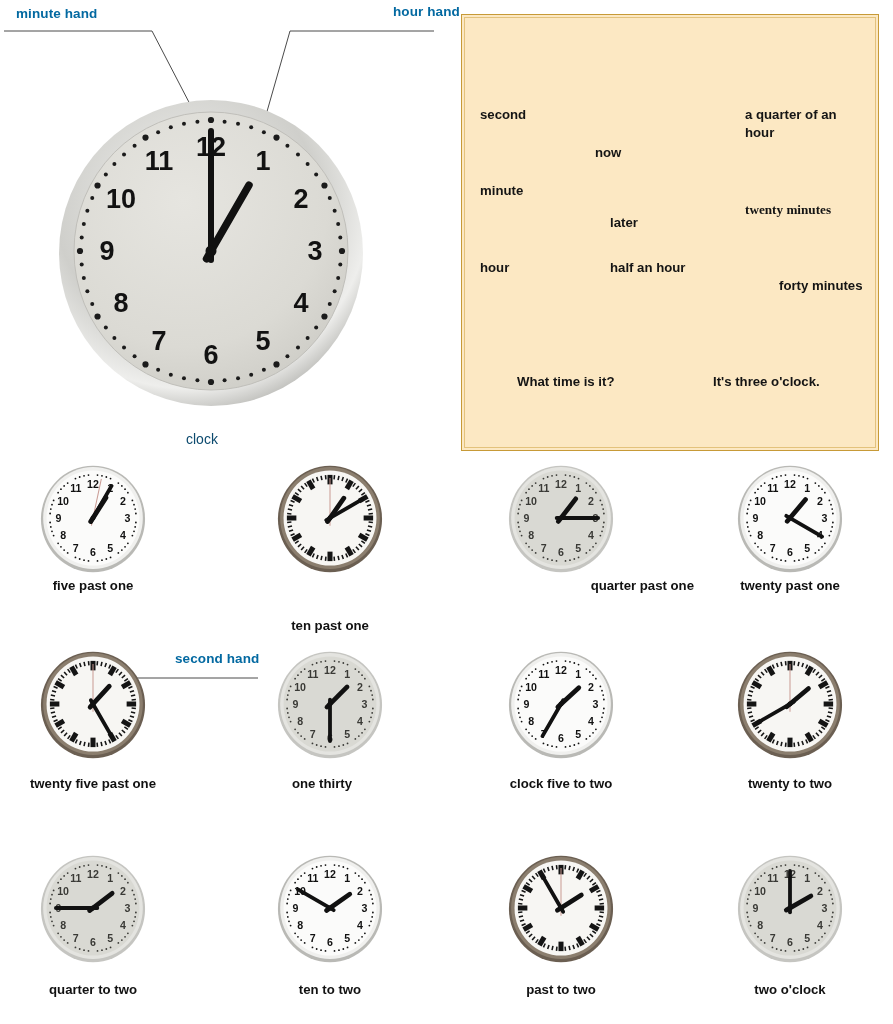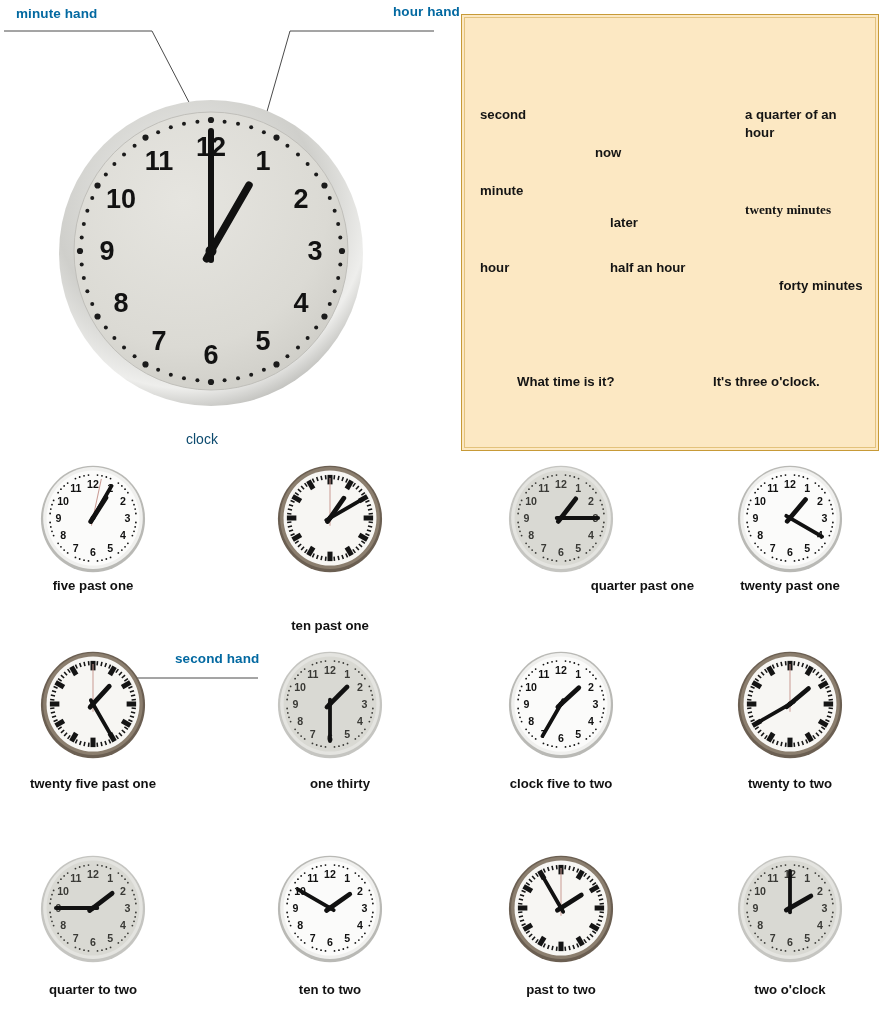--- a/index.html
+++ b/index.html
@@ -623,21 +623,21 @@
           <text x="26.125587671052" y="73.248" text-anchor="middle" dominant-baseline="central" font-family="'Liberation Sans',sans-serif" font-size="10.64" font-weight="700" fill="#3a3a36">8</text>
           <text x="21.503999999999998" y="56.00000000000001" text-anchor="middle" dominant-baseline="central" font-family="'Liberation Sans',sans-serif" font-size="10.64" font-weight="700" fill="#3a3a36">9</text>
           <text x="26.125587671052003" y="38.751999999999995" text-anchor="middle" dominant-baseline="central" font-family="'Liberation Sans',sans-serif" font-size="10.64" font-weight="700" fill="#3a3a36">10</text>
           <text x="38.75199999999998" y="26.12558767105201" text-anchor="middle" dominant-baseline="central" font-family="'Liberation Sans',sans-serif" font-size="10.64" font-weight="700" fill="#3a3a36">11</text>
           <text x="55.99999999999999" y="21.503999999999998" text-anchor="middle" dominant-baseline="central" font-family="'Liberation Sans',sans-serif" font-size="10.64" font-weight="700" fill="#3a3a36">12</text>
           <line x1="52.95095555952361" y1="59.04904444047639" x2="73.0746488666678" y2="38.9253511333322" stroke="#111" stroke-width="4.704000000000001" stroke-linecap="round"></line>
           <line x1="56" y1="51.688" x2="56" y2="93.0832" stroke="#111" stroke-width="3.8080000000000003" stroke-linecap="round"></line>
           <circle cx="56" cy="56" r="2.464" fill="#111"></circle>
         </svg>
       </div>
-      <div class="clock-caption" style="left: 210px; top: 776px;">one thirty</div>
+      <div class="clock-caption" style="left: 192px; top: 776px;">one thirty</div>
       <div class="clock-cell" style="left: 505px; top: 648px;">
         <svg width="112" height="112" viewBox="0 0 112 112">
           <ellipse cx="56" cy="57" rx="52.080000000000005" ry="53.199999999999996" fill="#b9b9b5"></ellipse>
           <ellipse cx="56" cy="56" rx="49.84" ry="50.96" fill="#f0f0ee"></ellipse>
           <ellipse cx="56" cy="56" rx="46.48" ry="47.6" fill="#fbfbfa"></ellipse>
           <circle cx="60.507267336101215" cy="13.116215871720051" r="0.896" fill="#111"></circle>
           <circle cx="64.96515210806179" cy="13.822275456358298" r="0.896" fill="#111"></circle>
           <circle cx="69.32481279744773" cy="14.990443017352973" r="0.896" fill="#111"></circle>
           <circle cx="73.5384840494285" cy="16.60791986645105" r="0.896" fill="#111"></circle>
           <circle cx="81.34530007885144" cy="21.115187202552264" r="0.896" fill="#111"></circle>

